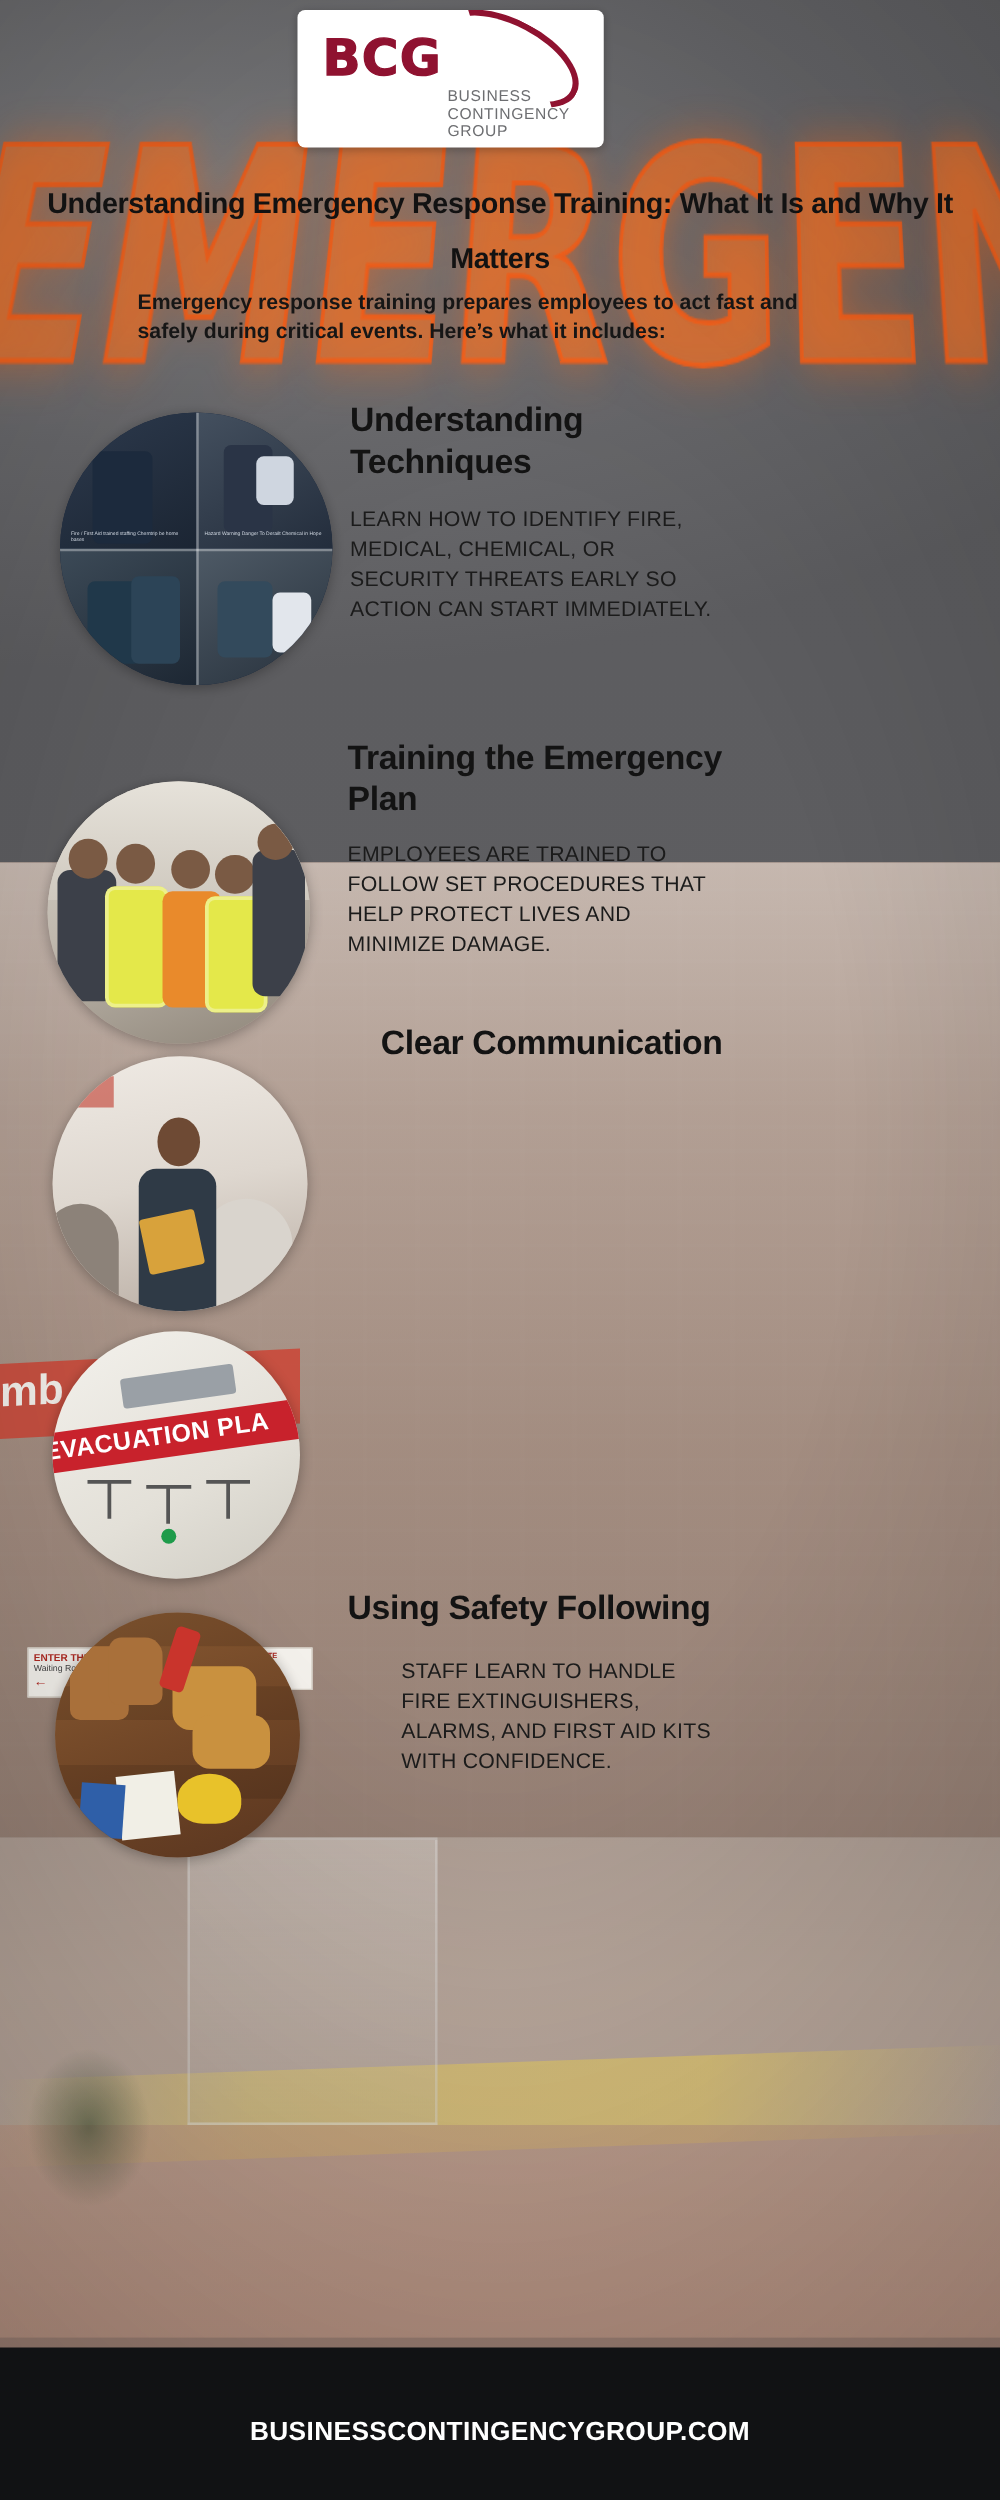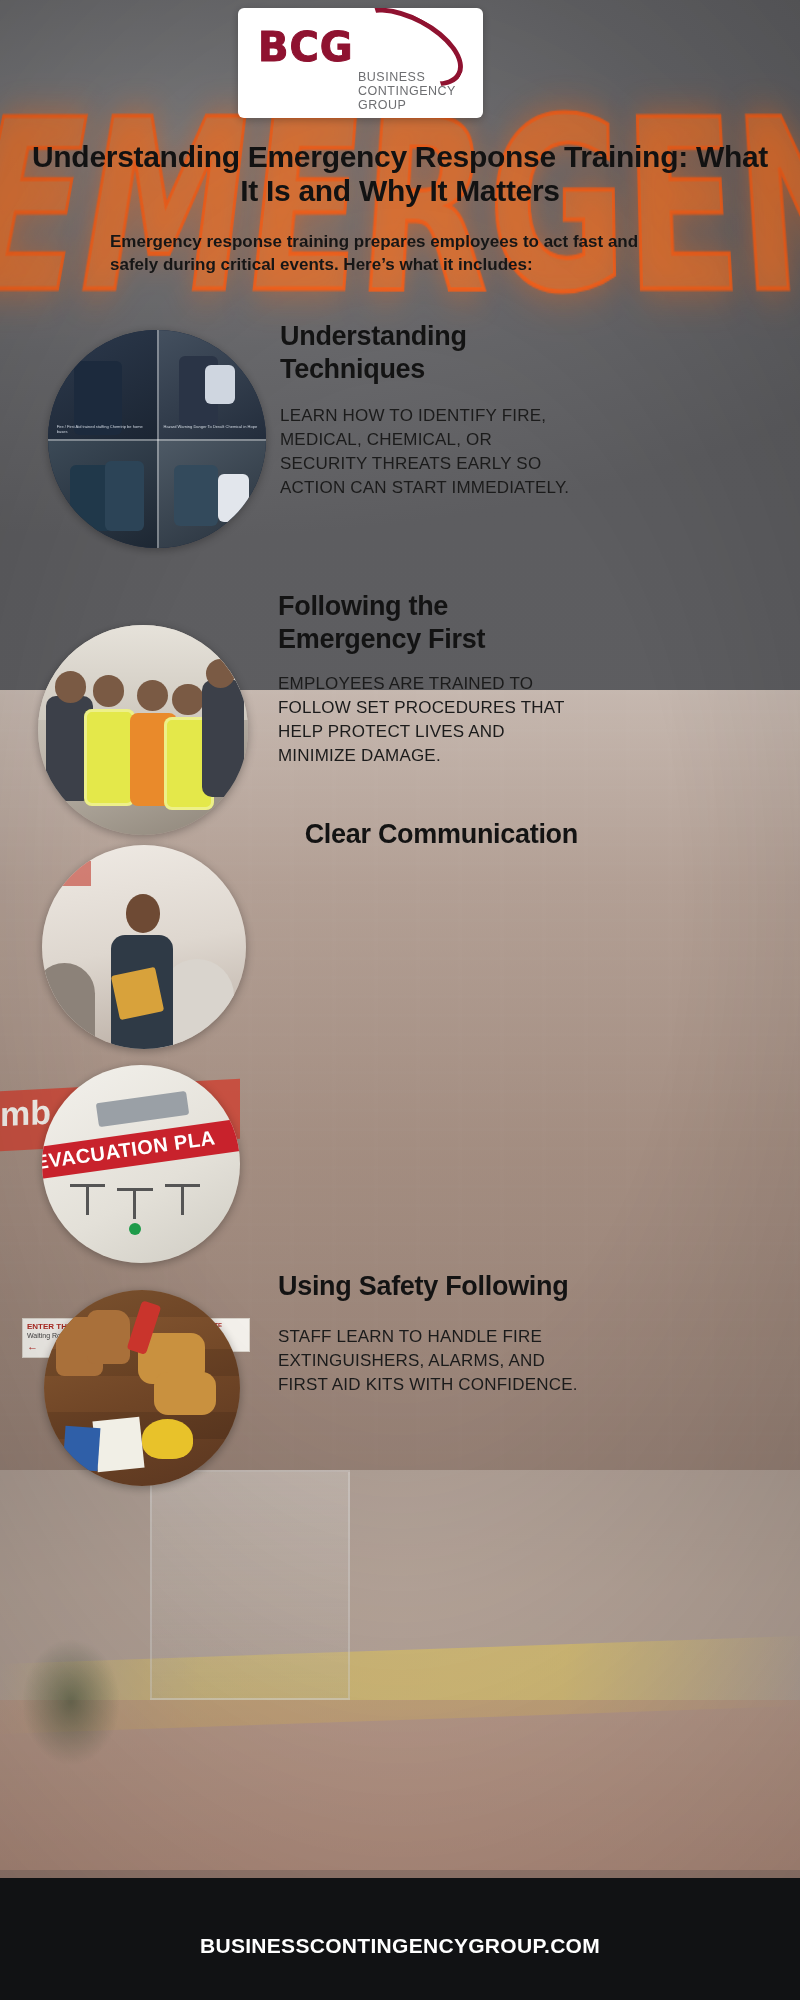--- a/index.html
+++ b/index.html
@@ -116,22 +116,22 @@
     font-size:12.5px; font-weight:normal; line-height:14px;
     color:#6d6e71; letter-spacing:0.5px;
   }
 
   
   .title {
     position:absolute; left:30px; top:140px; width:740px;
     text-align:center;
     font-family:"Liberation Sans", sans-serif;
     font-weight:bold;
-    font-size:30px;
-    line-height:34px;
+    font-size:23px;
+    line-height:44px;
     color:#121212;
     letter-spacing:-0.3px;
   }
   .subtitle {
     position:absolute; left:110px; top:230px; width:580px;
     text-align:left;
     font-family:"Liberation Sans", sans-serif;
     font-weight:bold;
     font-size:17px;
     line-height:23px;
@@ -302,21 +302,21 @@
     <div class="vest" style="left:22%;top:40%;width:24%;height:46%;"></div>
     <div class="head" style="left:26%;top:24%;width:15%;height:15%;"></div>
     <div class="orange" style="left:44%;top:42%;width:22%;height:44%;"></div>
     <div class="head" style="left:47%;top:26%;width:15%;height:15%;"></div>
     <div class="vest" style="left:60%;top:44%;width:24%;height:44%;"></div>
     <div class="head" style="left:64%;top:28%;width:15%;height:15%;"></div>
     <div class="dark" style="left:78%;top:26%;width:20%;height:56%;"></div>
     <div class="head" style="left:80%;top:16%;width:14%;height:14%;"></div>
   </div>
   <div class="section" style="left:278px; top:590px; width:300px;">
-    <div class="sec-head">Following the Emergency First</div>
+    <div class="sec-head">Training the Emergency Plan</div>
     <div class="sec-body" style="margin-top:16px;">EMPLOYEES ARE TRAINED TO FOLLOW SET PROCEDURES THAT HELP PROTECT LIVES AND MINIMIZE DAMAGE.</div>
   </div>
 
   <div class="circle ph3" style="left:42px; top:845px; width:204px; height:204px;">
     <div class="bluraA" style="left:-4%;top:58%;width:30%;height:46%;"></div>
     <div class="bluraB" style="left:58%;top:56%;width:36%;height:48%;"></div>
     <div class="suit" style="left:34%;top:44%;width:30%;height:56%;"></div>
     <div class="head" style="left:41%;top:24%;width:17%;height:19%;"></div>
     <div class="folder" style="left:36%;top:62%;width:22%;height:22%;"></div>
     <div class="redsign" style="left:2%;top:8%;width:22%;height:12%;opacity:.6;"></div>
@@ -346,19 +346,19 @@
     <div class="boot" style="left:22%;top:10%;width:22%;height:28%;"></div>
     <div class="glove" style="left:48%;top:22%;width:34%;height:26%;"></div>
     <div class="glove" style="left:56%;top:42%;width:32%;height:22%;"></div>
     <div class="ext" style="left:46%;top:6%;width:10%;height:26%;"></div>
     <div class="helm" style="left:50%;top:66%;width:26%;height:20%;"></div>
     <div class="paper" style="left:26%;top:66%;width:24%;height:26%;transform:rotate(-6deg);"></div>
     <div class="blue" style="left:10%;top:70%;width:18%;height:22%;transform:rotate(4deg);"></div>
   </div>
   <div class="section" style="left:278px; top:1270px; width:300px;">
     <div class="sec-head">Using Safety Following</div>
-    <div class="sec-body" style="margin-top:22px;">STAFF LEARN TO HANDLE FIRE EXTINGUISHERS, ALARMS, AND FIRST AID KITS WITH CONFIDENCE.</div>
+    <div class="sec-body" style="margin-top:22px;margin-left:43px;">STAFF LEARN TO HANDLE FIRE EXTINGUISHERS, ALARMS, AND FIRST AID KITS WITH CONFIDENCE.</div>
   </div>
 
   <div class="bg-footer"></div>
   <div class="footer-text">BUSINESSCONTINGENCYGROUP.COM</div>
 
 </div>
 
 </body></html>

